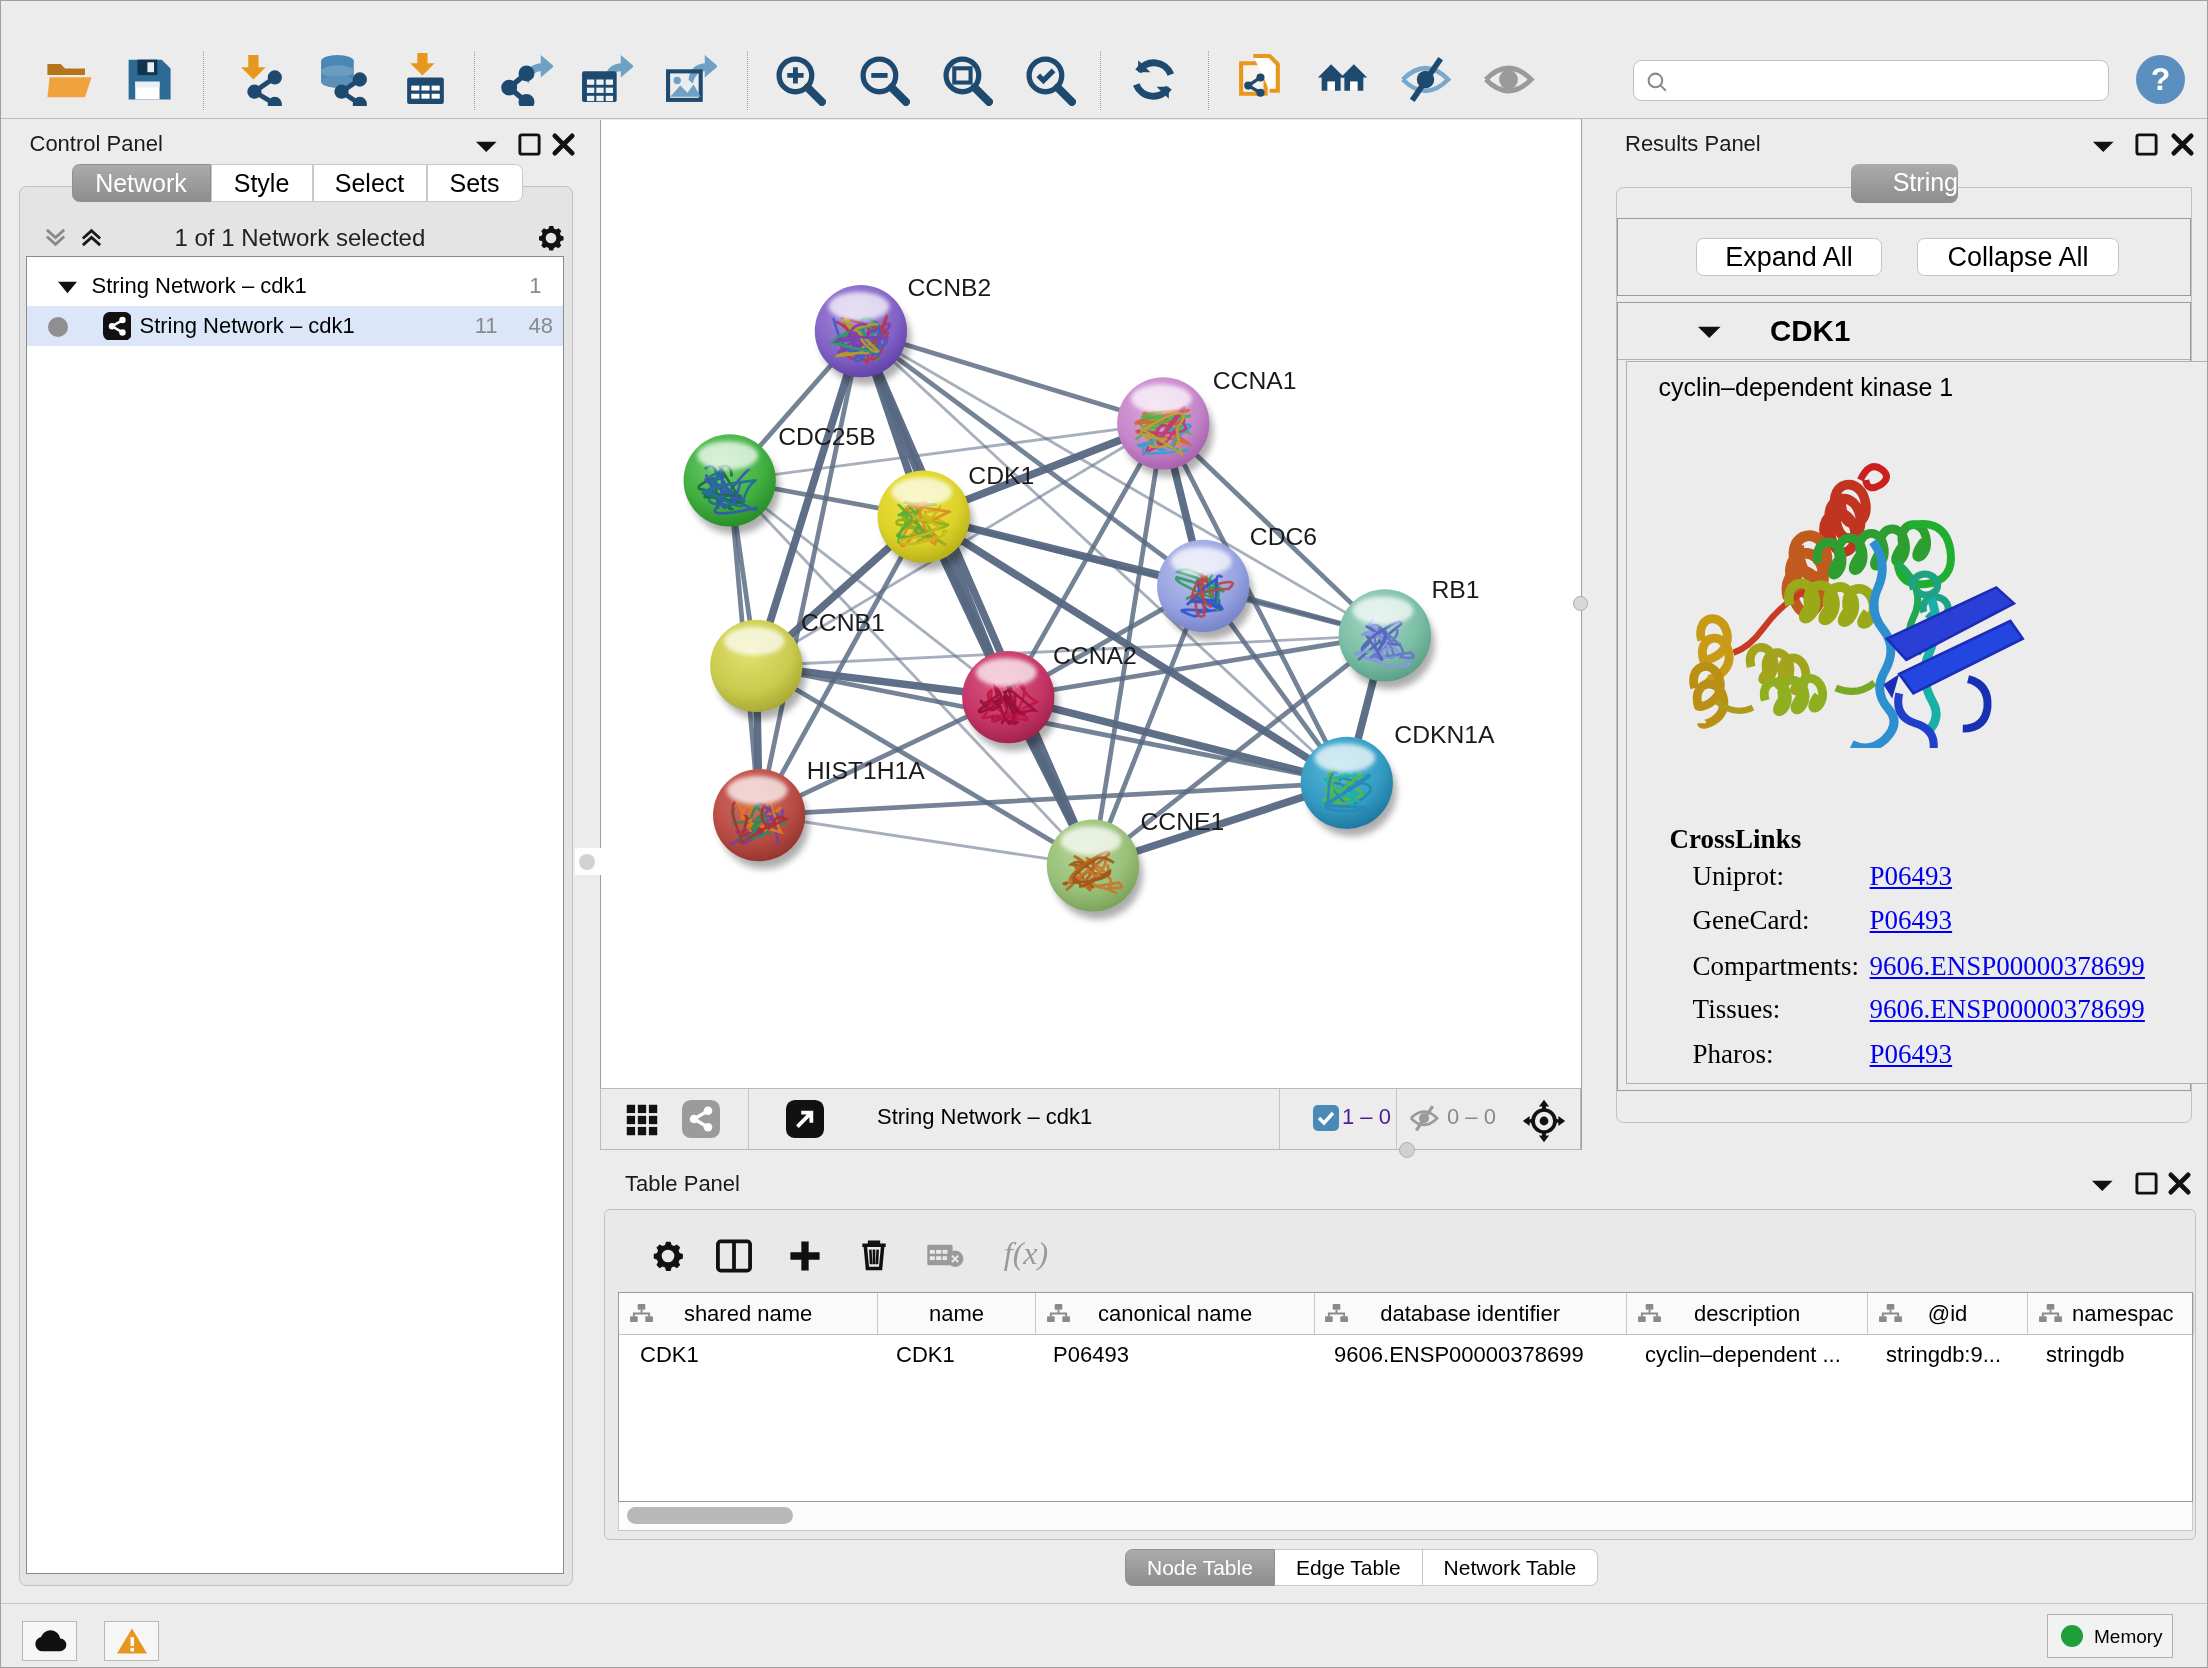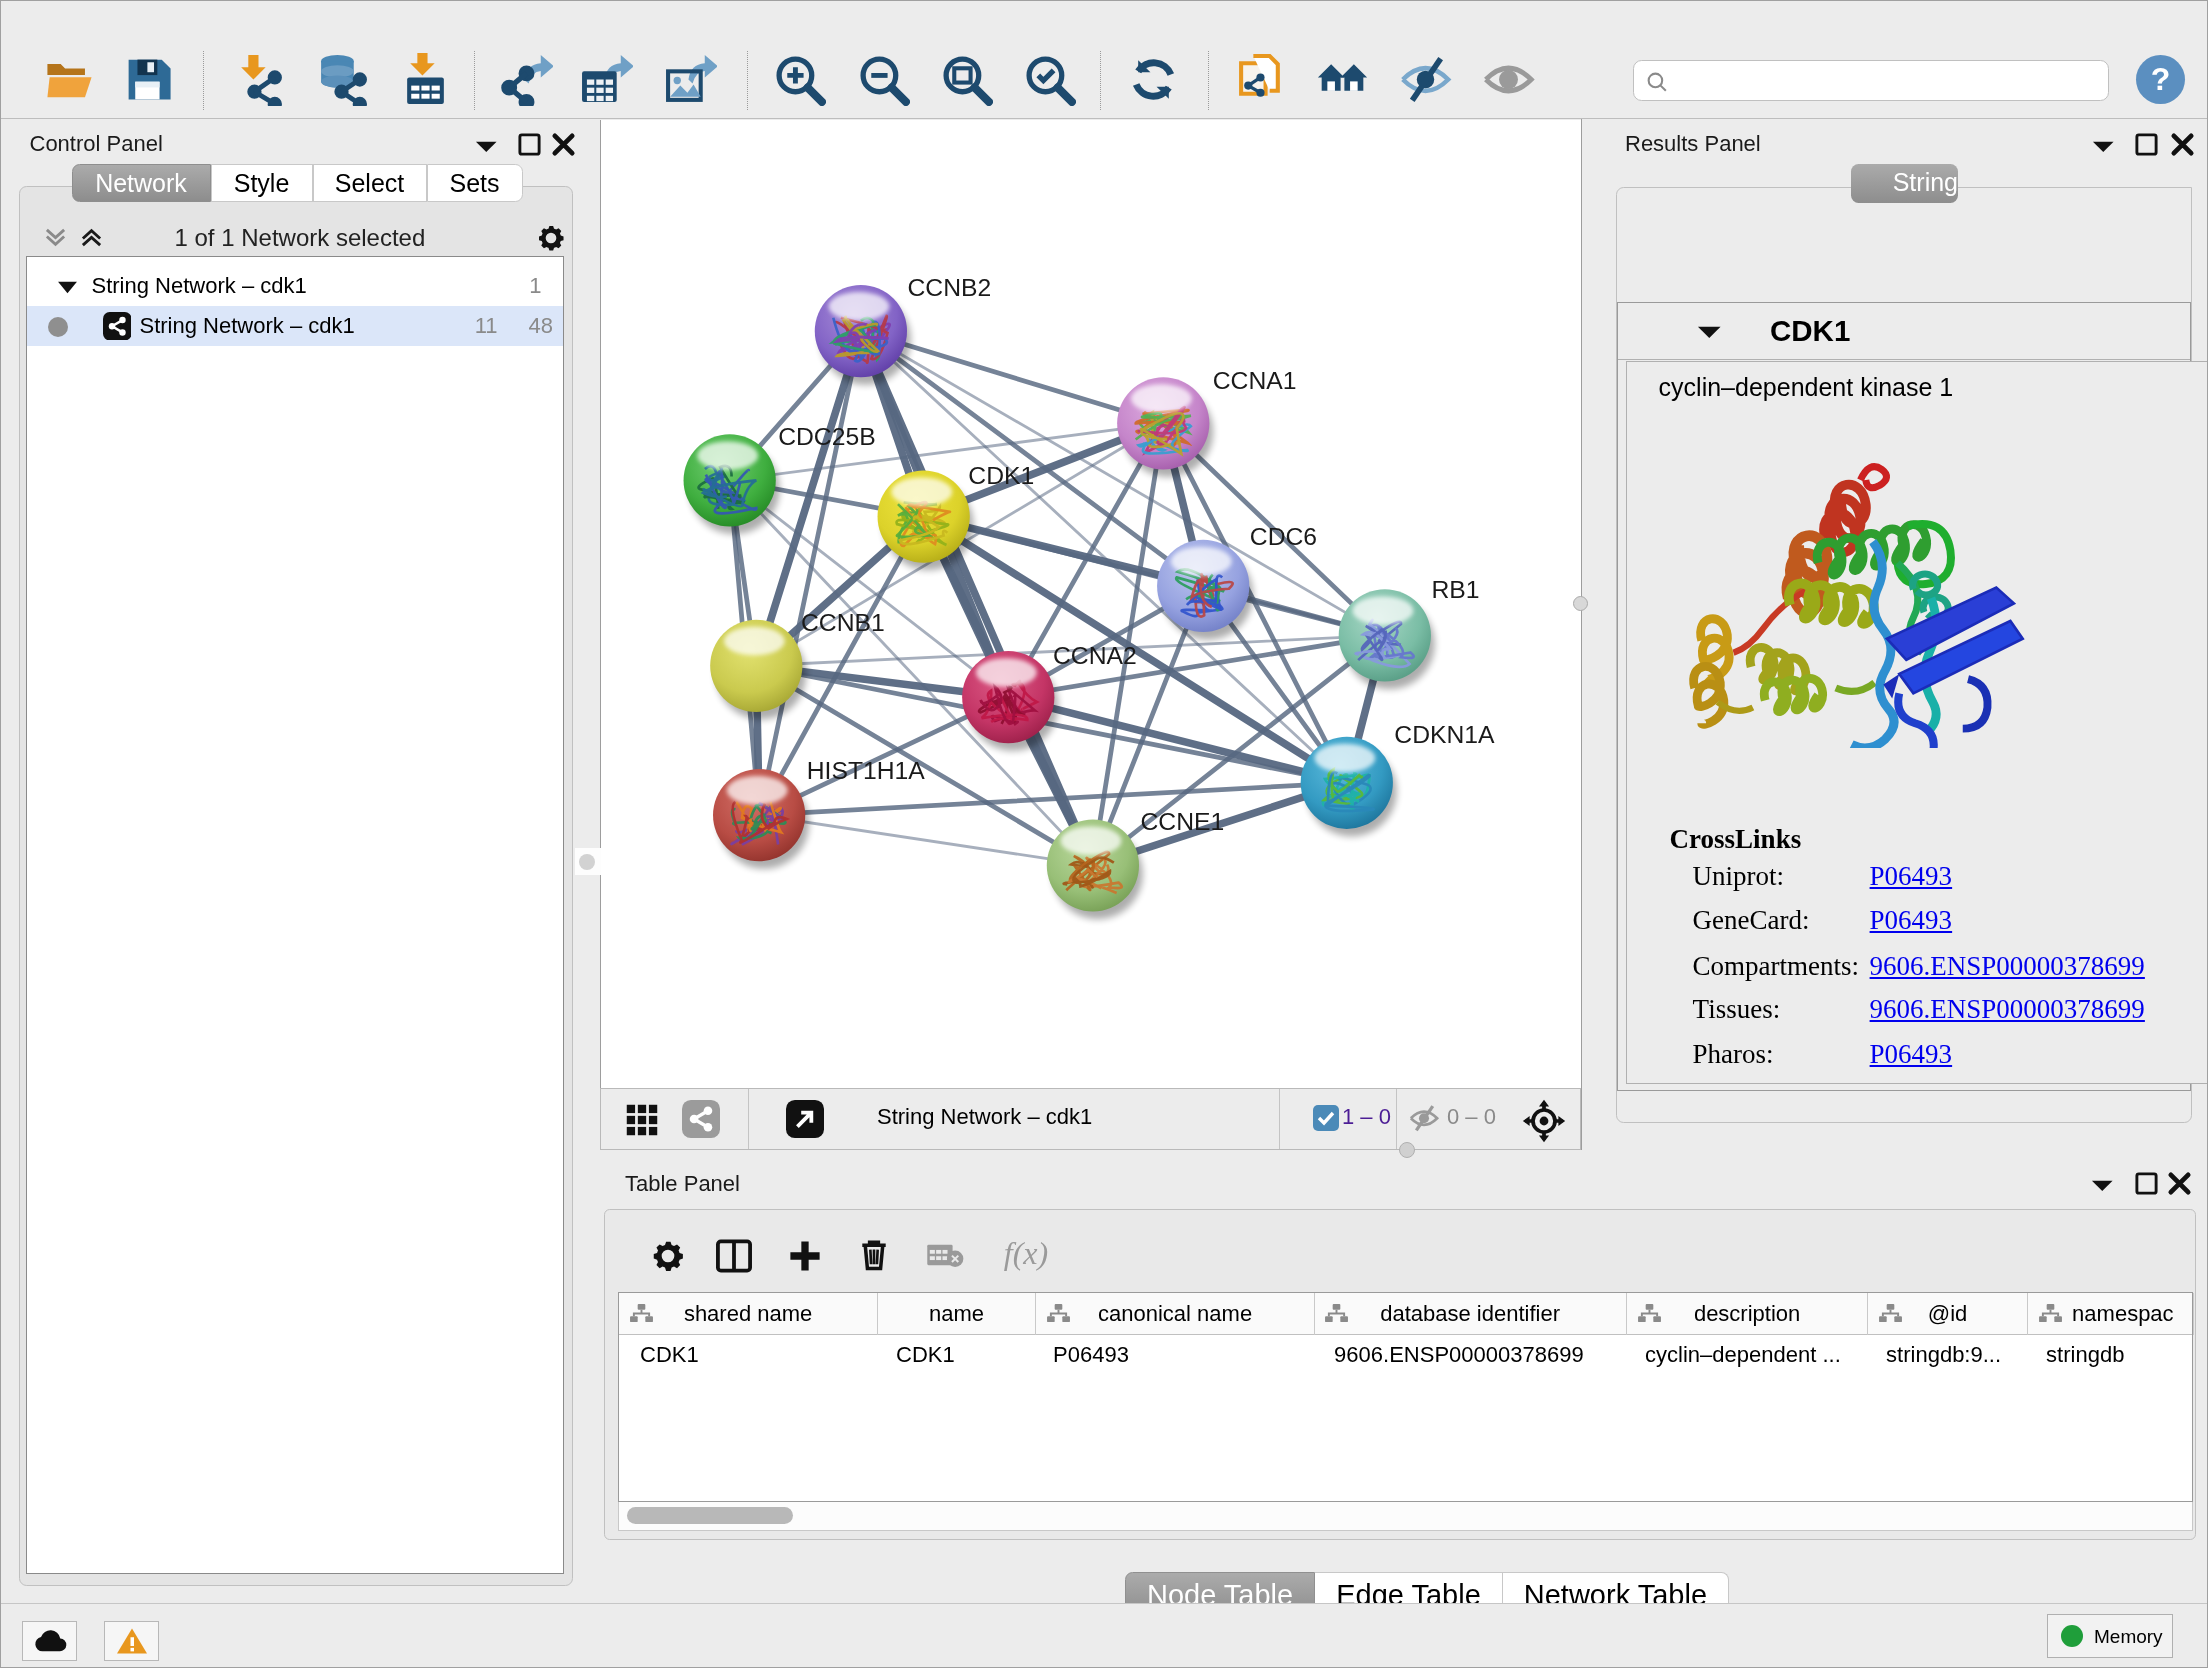--- a/index.html
+++ b/index.html
@@ -601,20 +601,24 @@
           <path d="M4 4 h22 l-11 11 z" fill="#111"></path>
         </svg></div>
  <div class="pctrl" style="left:552px;top:13.3px"><svg width="25" height="25" viewBox="0 0 26 26">
           <rect x="3" y="3" width="20" height="20" fill="none" stroke="#111" stroke-width="3" rx="2"></rect>
         </svg></div>
  <div class="pctrl" style="left:588px;top:13.3px"><svg width="25" height="25" viewBox="0 0 26 26">
           <path d="M4 4 L22 22 M22 4 L4 22" stroke="#111" stroke-width="5" stroke-linecap="round"></path>
         </svg></div>
  <div style="position:absolute;left:34px;top:68px;width:576px;height:936px;background:#ececec;border:1px solid #c0c0c0;border-radius:7.6px 0 7.6px 7.6px"></div>
  <div style="position:absolute;left:269px;top:45px;width:107px;height:39px;background:linear-gradient(#ababab,#8d8d8d);border-radius:7.6px;color:#fff;font-size:25px;text-align:right;line-height:37px;z-index:2">String</div>
+ <div style="position:absolute;left:35px;top:99px;width:574px;height:78px;border:1.9px solid #9a9a9a">
+   <div style="position:absolute;left:78px;top:19px;width:186px;height:38px;background:#fff;border:1px solid #c4c4c4;border-radius:7.6px;font-size:27px;text-align:center;line-height:36px">Expand All</div>
+   <div style="position:absolute;left:299px;top:19px;width:202px;height:38px;background:#fff;border:1px solid #c4c4c4;border-radius:7.6px;font-size:27px;text-align:center;line-height:36px">Collapse All</div>
+ </div>
  <div style="position:absolute;left:35px;top:183px;width:574px;height:789px;border:1.9px solid #9a9a9a">
    <div style="position:absolute;left:0;top:0;width:100%;height:57px;border-bottom:1px solid #b0b0b0">
      <span style="position:absolute;left:77px;top:21px"><svg width="28.5" height="16" viewBox="0 0 30 17">
               <path d="M3 3 h24 l-12 12 z" fill="#111"></path>
             </svg></span>
      <span style="position:absolute;left:152px;top:10.5px;font-size:29.5px;font-weight:bold">CDK1</span>
    </div>
    <div style="position:absolute;left:7.6px;top:58px;width:609px;height:723px;background:#ececec;border:1px solid #b0b0b0">
      <div style="position:absolute;left:32px;top:11.4px;font-size:25px">cyclin–dependent kinase 1</div>
      <div style="position:absolute;left:46px;top:95px"><svg width="352" height="291" viewBox="0 0 390 330">
@@ -780,21 +784,21 @@
           <span style="position:absolute;left:434px;top:49px;font-size:22px;white-space:nowrap">P06493</span>
           <span style="position:absolute;left:715px;top:49px;font-size:22px;white-space:nowrap">9606.ENSP00000378699</span>
           <span style="position:absolute;left:1026px;top:49px;font-size:22px;white-space:nowrap">cyclin–dependent ...</span>
           <span style="position:absolute;left:1267px;top:49px;font-size:22px;white-space:nowrap">stringdb:9...</span>
           <span style="position:absolute;left:1427px;top:49px;font-size:22px;white-space:nowrap">stringdb</span>
    </div>
    <div style="position:absolute;left:13.3px;top:292px;width:1575px;height:28.5px;background:#fcfcfc;border:1px solid #c8c8c8;border-top:none">
       <div style="position:absolute;left:7.6px;top:4.8px;width:166px;height:17px;border-radius:8.6px;background:#b8b8b8"></div>
    </div>
  </div>
- <div style="position:absolute;left:525px;top:422px;height:48px;font-size:29px">
+ <div style="position:absolute;left:525px;top:399px;height:48px;font-size:21px">
    <span style="display:inline-block;background:linear-gradient(#ababab,#8d8d8d);color:#fff;border:1px solid #909090;border-radius:7.6px 0 0 7.6px;padding:5.7px 21px;">Node Table</span><span style="display:inline-block;background:#fff;border:1px solid #c8c8c8;border-left:none;padding:5.7px 21px;">Edge Table</span><span style="display:inline-block;background:#fff;border:1px solid #c8c8c8;border-left:none;border-radius:0 7.6px 7.6px 0;padding:5.7px 21px;">Network Table</span>
  </div>
 </div>
 
 <div style="position:absolute;left:574px;top:847px;width:26px;height:27px;background:#fdfdfd;z-index:3"></div>
 <div style="position:absolute;left:578px;top:853px;width:16px;height:16px;border-radius:50%;background:#d2d2d2;z-index:4"></div>
 <div id="statusbar">
  <div style="position:absolute;left:21px;top:17px;width:55px;height:40px;background:#f6f6f6;border:1px solid #b8b8b8"><svg width="40" height="28.5" viewBox="0 0 26 20" style="margin:4.8px 7.6px">
           <path d="M7 17 a5 5 0 0 1 -1 -9.9 A7 7 0 0 1 19.5 8 a4.5 4.5 0 0 1 -0.5 9 z" fill="#111"></path>
         </svg></div>

